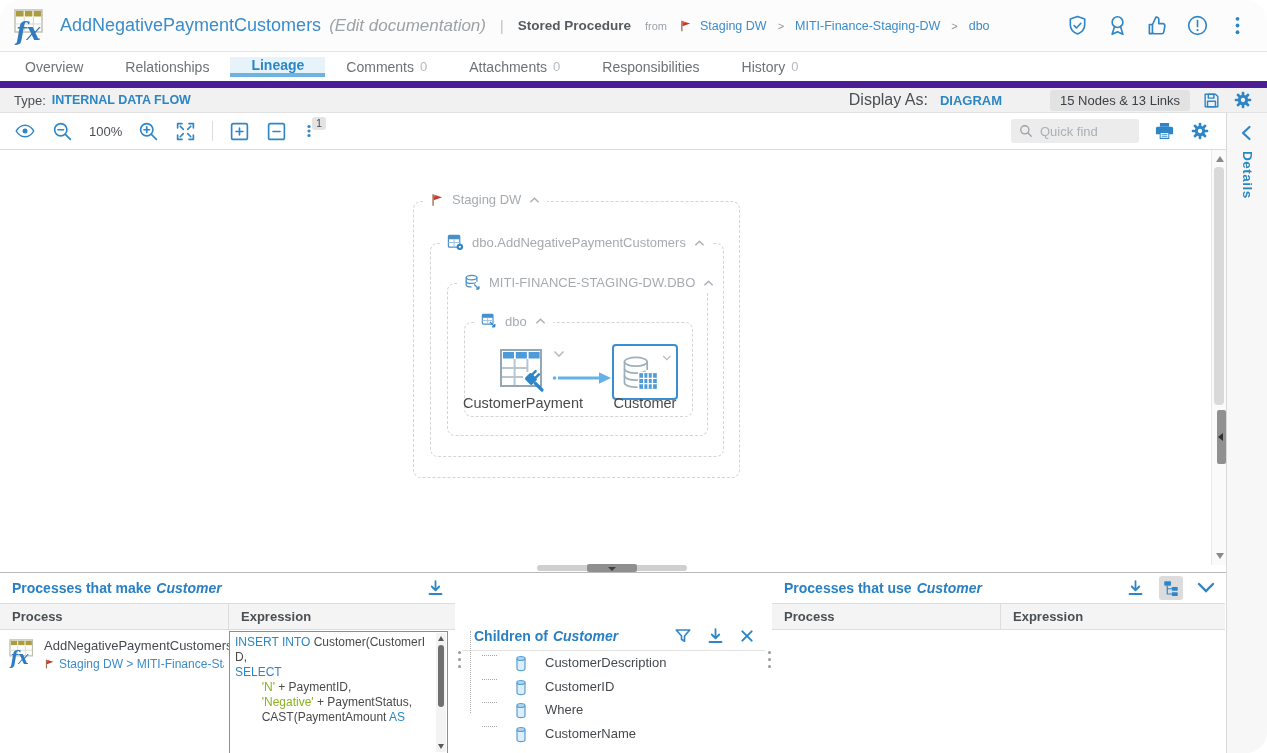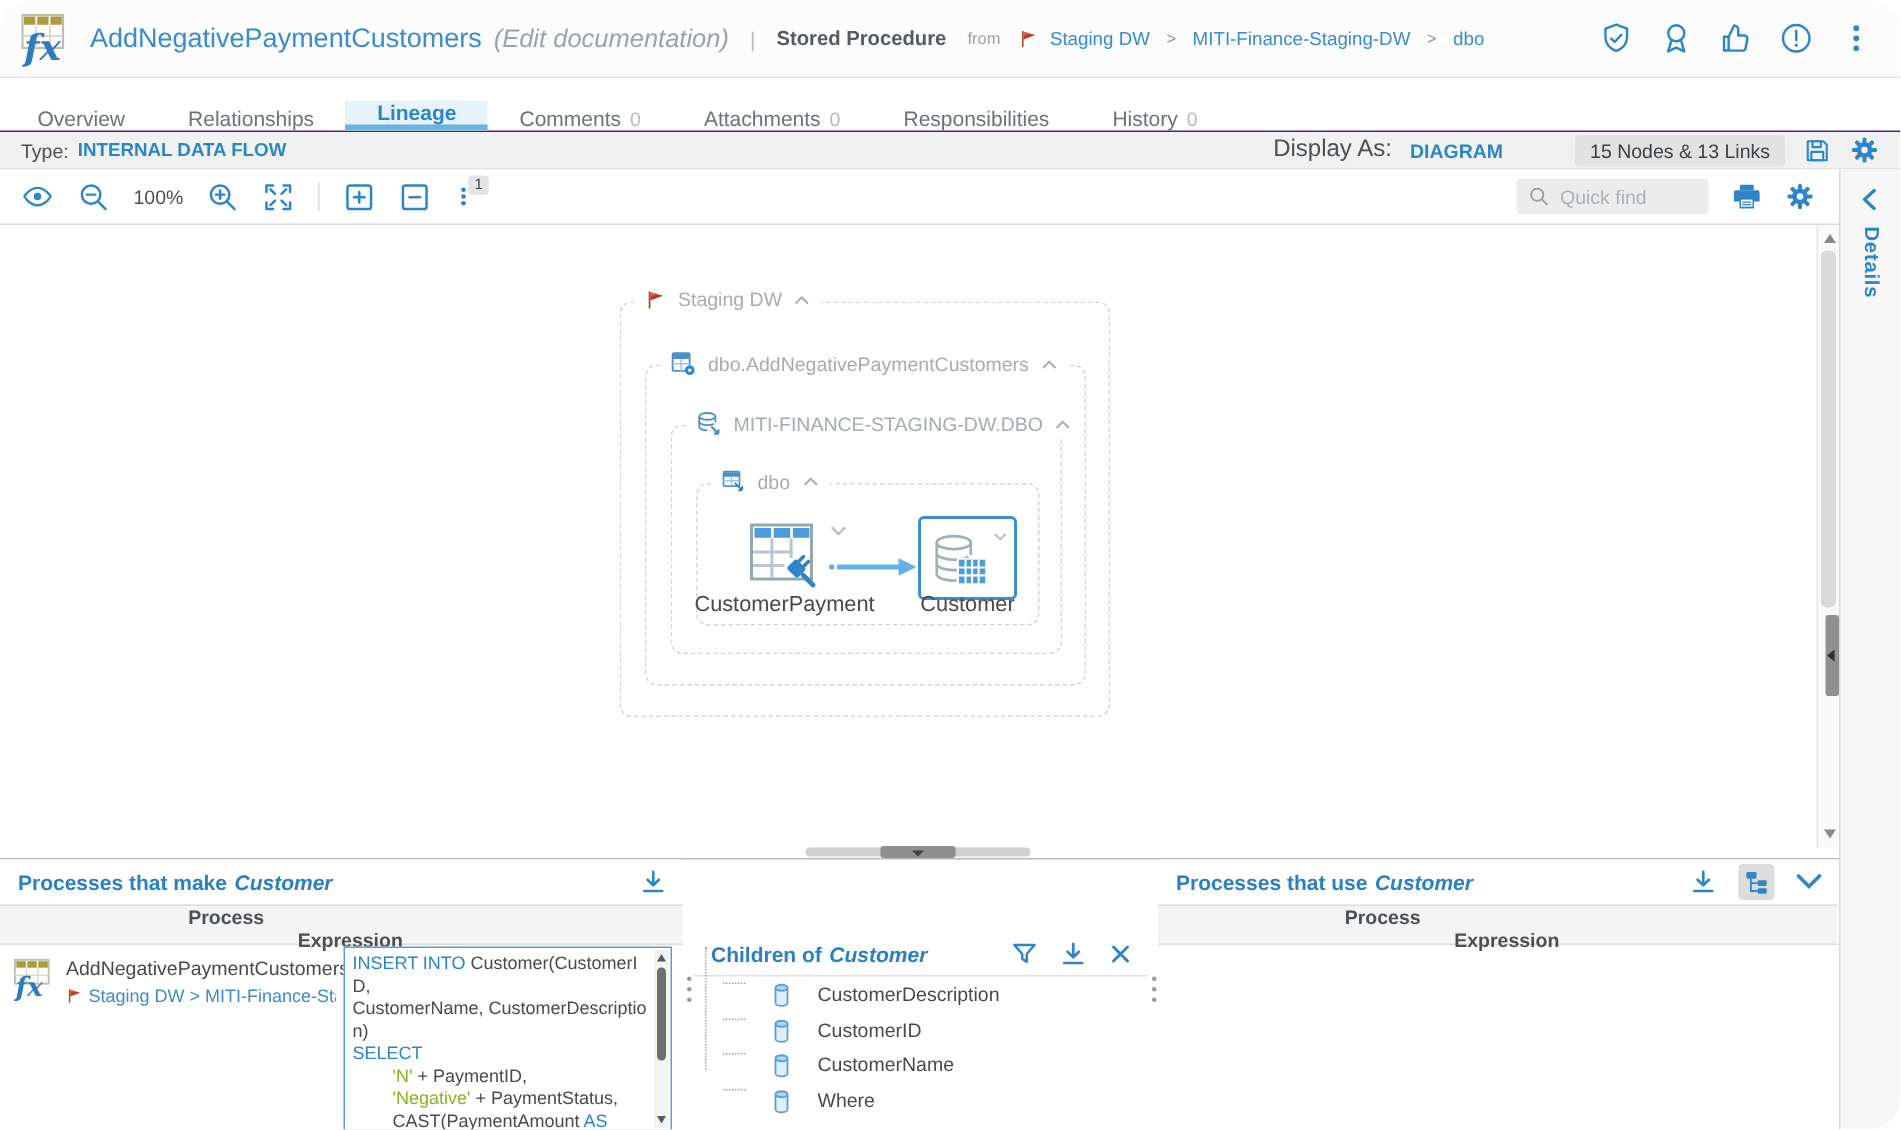--- a/index.html
+++ b/index.html
@@ -18,21 +18,21 @@
   .tdiv { color:#b9bfc4; font-size:14px; margin:0 6px; }
   .obj-type { font-size:13.5px; color:#555b60; font-weight:bold; }
   .from { font-size:11px; color:#9ba3a9; margin:0 4px 0 6px; }
   .bc-link { font-size:12.5px; color:#3a8ccb; cursor:pointer; }
   .bc-sep { font-size:11px; color:#8d9499; margin:0 3px; }
   .title-icons { display:flex; align-items:center; gap:17px; padding-right:18px; }
   .hdr-icon { cursor:pointer; }
 
   
   .tabs { position:absolute; left:0; top:52px; width:1267px; height:36px; background:#fff;
-          border-bottom:1px solid #4c1d95; display:flex; align-items:flex-end; padding-left:4px; }
+          border-bottom:7px solid #4c1d95; display:flex; align-items:center; padding-left:4px; }
   .tab { display:flex; align-items:center; gap:6px; padding:0 21px; font-size:14px; color:#6b7278; cursor:pointer; }
   .tab .count { color:#b3b9be; font-size:13px; }
   .tab.active { color:#2b87c4; font-weight:bold; background:#e7f3fb; border-bottom:4px solid #6cb3e0; }
 
   
   .typebar { position:absolute; left:0; top:88px; width:1267px; height:25px; background:#f1f1f1;
              border-bottom:1px solid #e2e2e2; display:flex; align-items:center; justify-content:space-between; }
   .typebar-left { display:flex; align-items:center; gap:6px; padding-left:14px; }
   .type-label { font-size:13px; color:#4a4f54; }
   .type-value { font-size:12.5px; font-weight:bold; color:#2b87c4; }
@@ -90,21 +90,21 @@
   .panel-make { left:0; width:455px; }
   .panel-children { left:462px; width:303px;margin-top:48px; }
   .panel-use { left:772px; width:453px; }
   .panel-header { height:30px; display:flex; align-items:center; padding:0 10px 0 12px; }
   .panel-title { font-size:14px; font-weight:bold; color:#2980c4; white-space:nowrap; }
   .panel-title .entity { font-style:italic; margin-left:5px; }
   .panel-hicons { margin-left:auto; display:flex; align-items:center; gap:14px; }
   .icon-btn { cursor:pointer; }
   .icon-btn.selected { background:#dcdcdc; border-radius:3px; padding:3px; }
   .col-header { height:27px; background:#f4f4f4; border-top:1px solid #ddd; border-bottom:1px solid #ddd;
-                display:flex; font-size:13px; font-weight:bold; color:#4a4f54; align-items:center;flex-direction:column; }
+                display:flex; font-size:13px; font-weight:bold; color:#4a4f54; align-items:center; }
   .col-header .col { padding-left:12px; }
   .col-divider { width:1px; height:100%; background:#ddd; }
 
   
   .proc-cell { position:absolute; left:0; top:58px; width:228px; height:123px; }
   .proc-name { position:absolute; left:44px; top:7px; font-size:13px; color:#45494d; white-space:nowrap; }
   .proc-path { position:absolute; left:44px; top:26px; width:180px; overflow:hidden; white-space:nowrap;
                font-size:12px; color:#3a8ccb; display:flex; align-items:center; gap:4px; cursor:pointer; }
   .expr-cell { position:absolute; left:229px; top:58px; width:219px; height:123px; border:1px solid #5b9bd5;
                background:#fff; overflow:hidden; padding:3px 14px 0 5px; }
@@ -469,21 +469,20 @@
             <path d="M4.2 2l9.6 2.8-9.6 3.6z" fill="#c0392b"></path>
               <path d="M4.2 2l5 1.45-5 1.7z" fill="#e2604a"></path>
           </svg>
           <span style="overflow:hidden;">Staging DW &gt; MITI-Finance-Stag</span>
         </span>
       </div>
 
       <div class="expr-cell">
         <div id="sql-code">
             <div class="sql-line"><span class="sql-kw">INSERT INTO</span><span> Customer(CustomerID,</span></div>
-            <div class="sql-line"><span>CustomerName, CustomerDescription)</span></div>
             <div class="sql-line"><span class="sql-kw">SELECT</span></div>
             <div class="sql-line"><span>        </span><span class="sql-str">'N'</span><span> + PaymentID,</span></div>
             <div class="sql-line"><span>        </span><span class="sql-str">'Negative'</span><span> + PaymentStatus,</span></div>
             <div class="sql-line"><span>        CAST(PaymentAmount </span><span class="sql-kw">AS</span></div>
           </div>
         <div class="cell-scroll">
           <div class="a-up"></div>
           <div class="c-thumb"></div>
           <div class="a-dn"></div>
         </div>
@@ -529,29 +528,29 @@
               <ellipse cx="6" cy="3.5" rx="4" ry="2" fill="#aed4f2" stroke="#5a9fd4" stroke-width="1.2"></ellipse>
             </svg>
             <span class="tree-label">CustomerID</span>
           </div>
           <div class="tree-item">
             <span class="tree-dash"></span>
             <svg viewBox="0 0 12 17" width="12" height="17">
               <path d="M2 3.5v10c0 1.2 1.8 2.1 4 2.1s4-.9 4-2.1v-10" fill="#ddeefc" stroke="#5a9fd4" stroke-width="1.2"></path>
               <ellipse cx="6" cy="3.5" rx="4" ry="2" fill="#aed4f2" stroke="#5a9fd4" stroke-width="1.2"></ellipse>
             </svg>
-            <span class="tree-label">CustomerName</span>
+            <span class="tree-label">Where</span>
           </div>
           <div class="tree-item">
             <span class="tree-dash"></span>
             <svg viewBox="0 0 12 17" width="12" height="17">
               <path d="M2 3.5v10c0 1.2 1.8 2.1 4 2.1s4-.9 4-2.1v-10" fill="#ddeefc" stroke="#5a9fd4" stroke-width="1.2"></path>
               <ellipse cx="6" cy="3.5" rx="4" ry="2" fill="#aed4f2" stroke="#5a9fd4" stroke-width="1.2"></ellipse>
             </svg>
-            <span class="tree-label">Where</span>
+            <span class="tree-label">CustomerName</span>
           </div>
         </div>
     </section>
 
     <div class="vdots" style="left:765.5px;">
         <i></i>
         <i></i>
         <i></i>
       </div>
 

